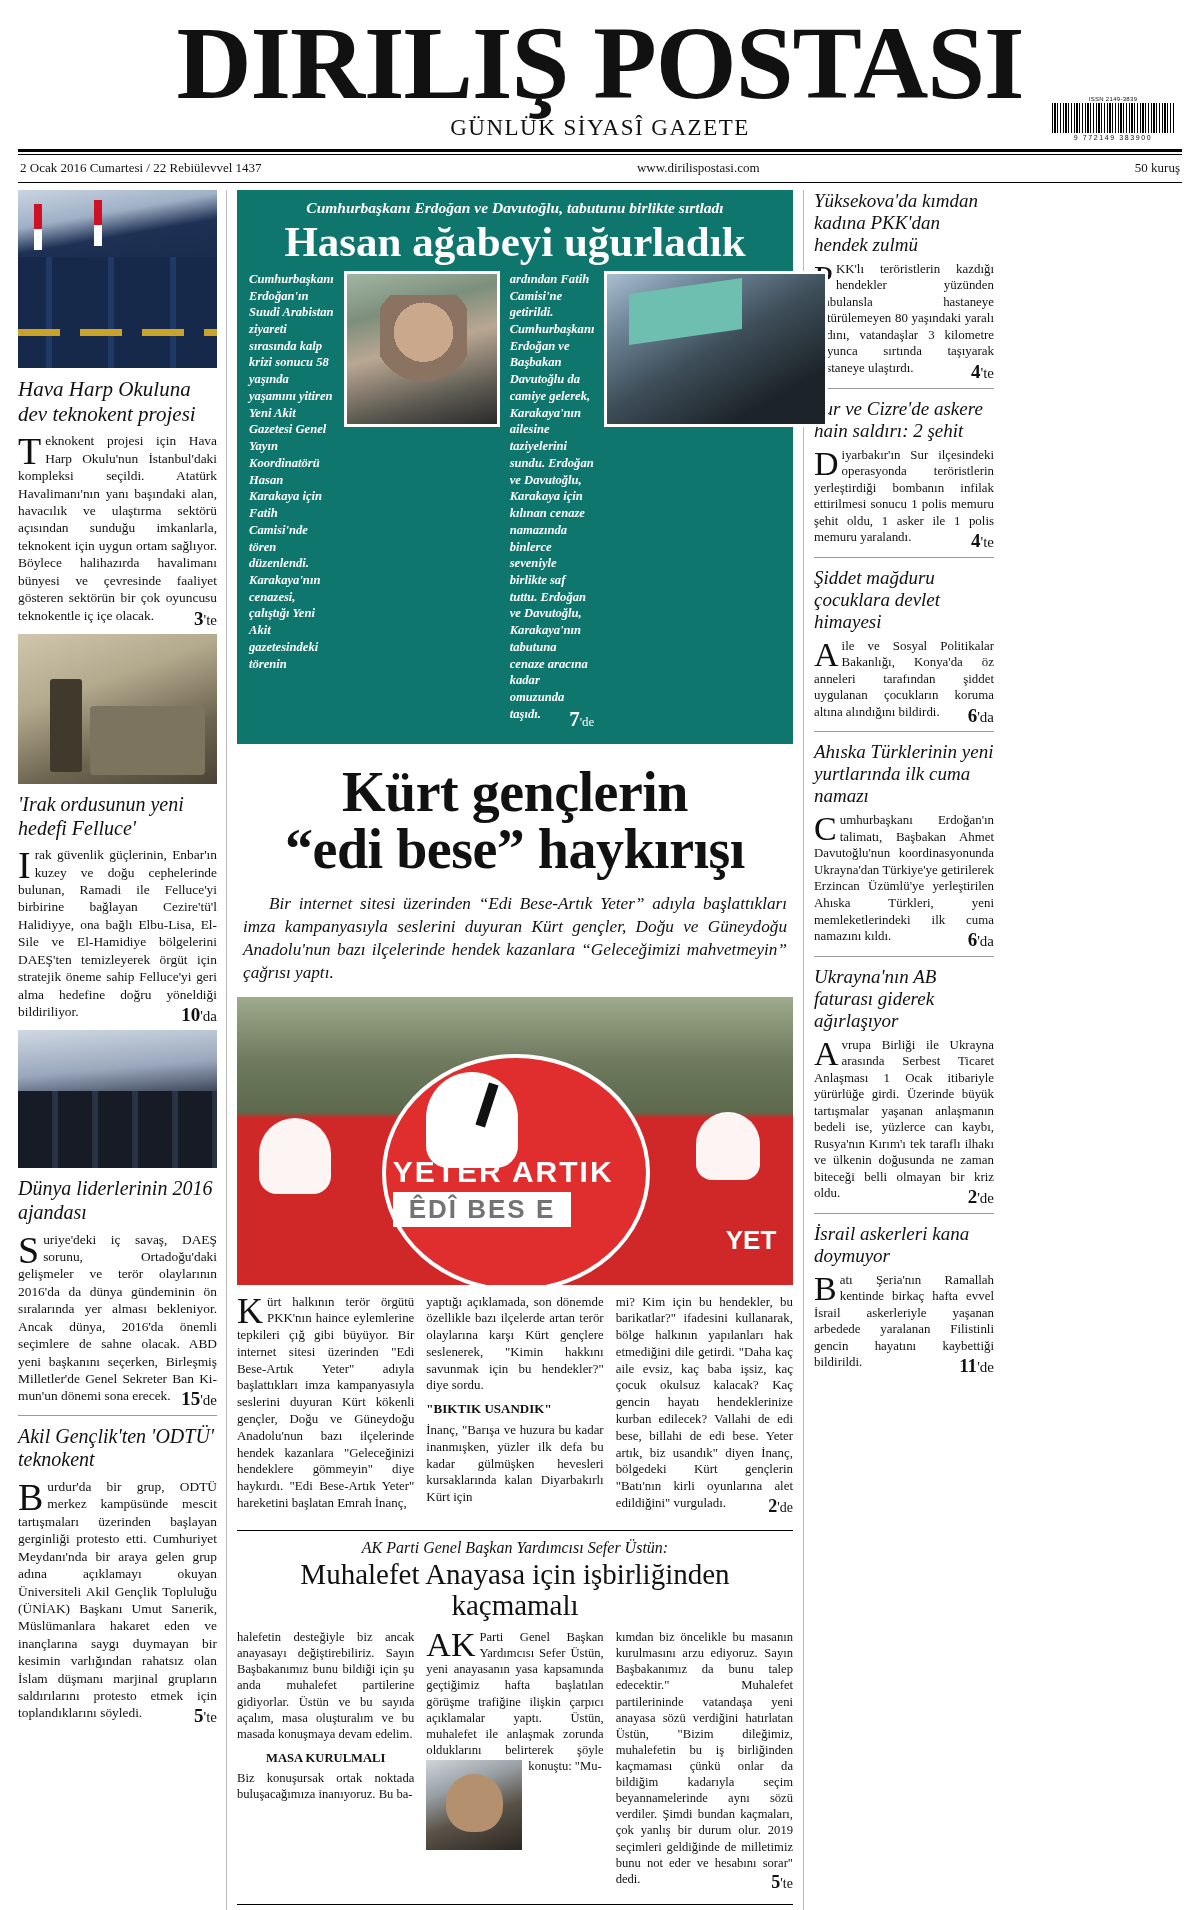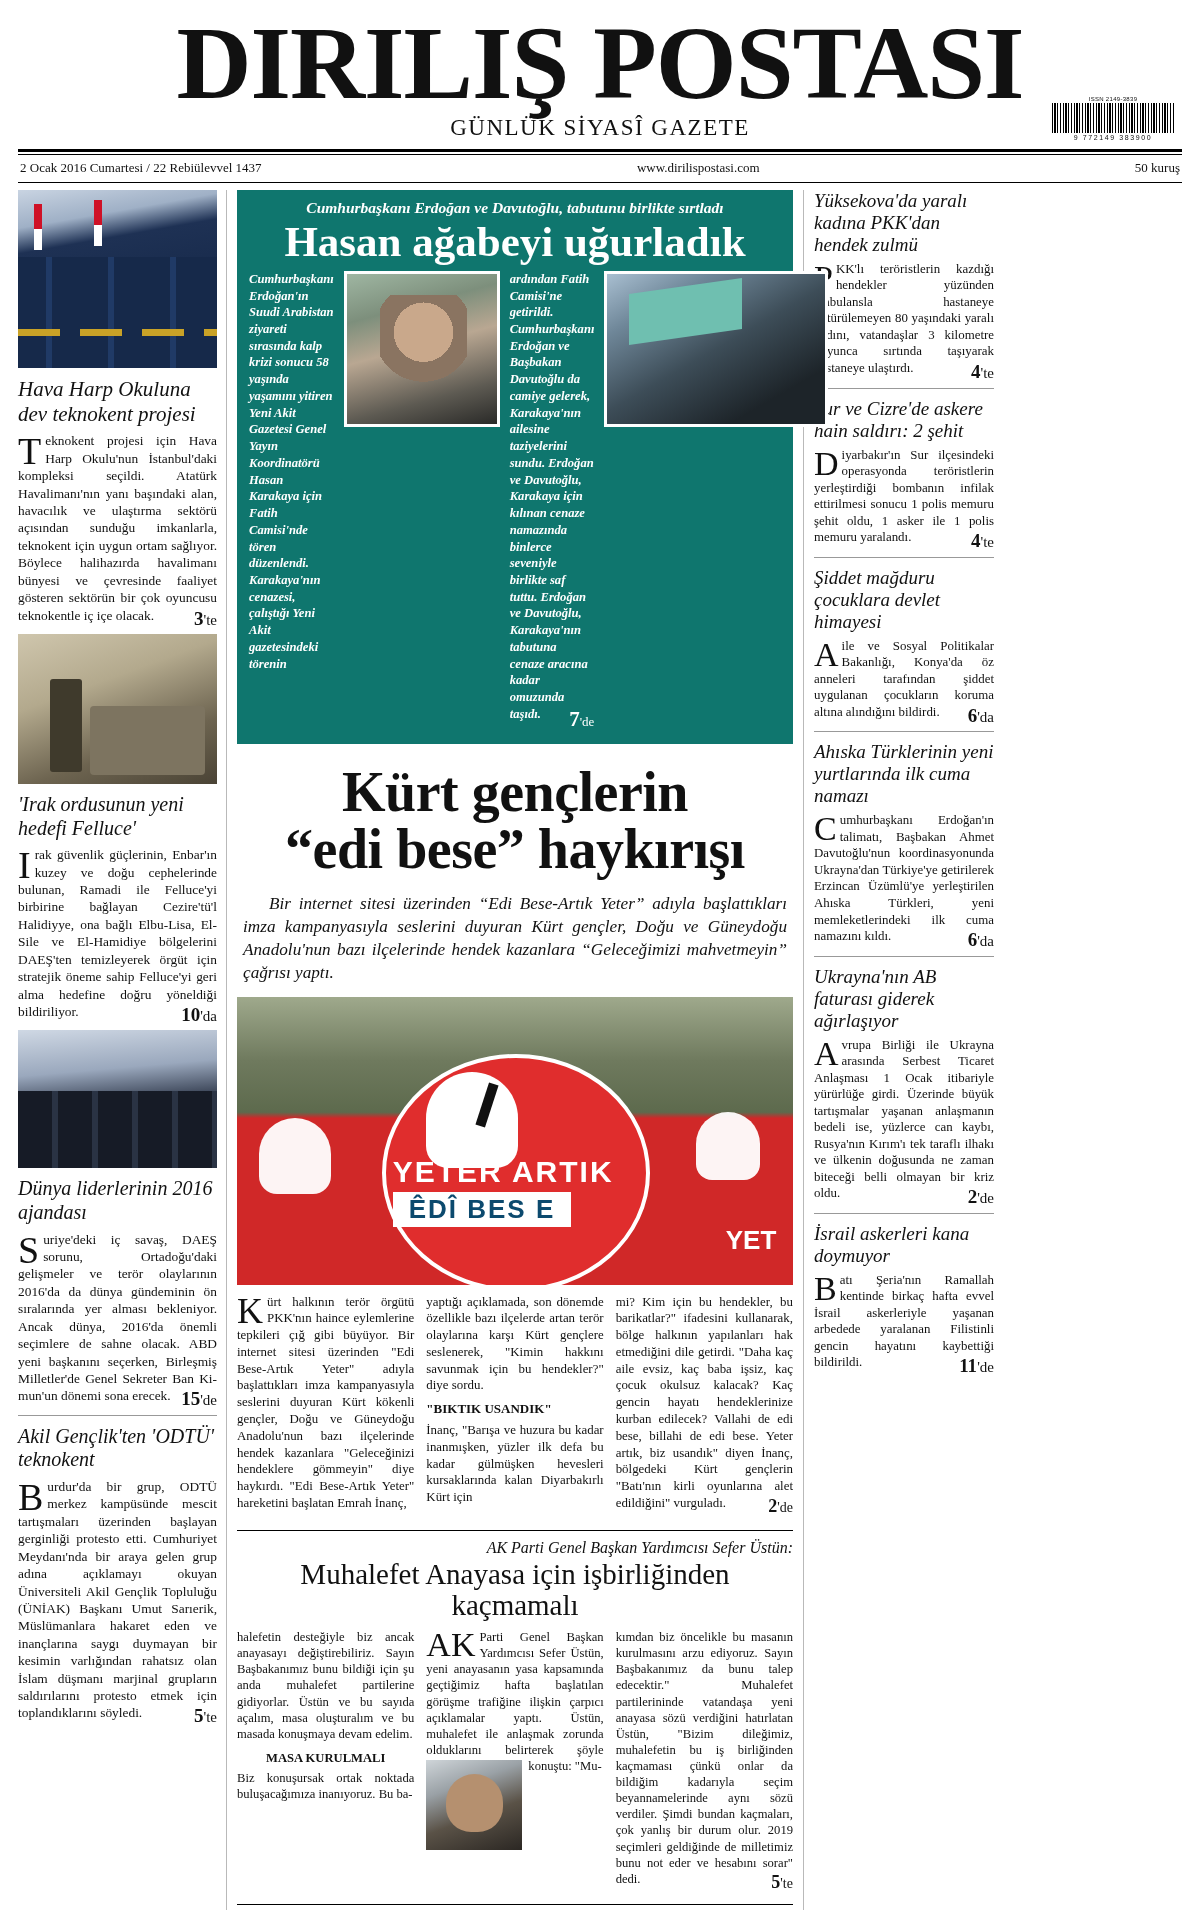--- a/index.html
+++ b/index.html
@@ -130,39 +130,39 @@
     background:linear-gradient(180deg,#9fa98c 0%,#6f7a5e 22%,#5d6a4d 40%,#c92b2b 42%,#d33 100%);}
   .ph-protest .band{position:absolute;left:0;right:0;bottom:0;height:58%;background:#d02828;}
   .ph-protest .disc{position:absolute;left:26%;top:20%;width:260px;height:230px;border-radius:50%;
     background:#e02d2d;border:4px solid #fff;}
   .ph-protest .palm{position:absolute;left:34%;top:26%;width:92px;height:96px;background:#fff;
     border-radius:46px 46px 22px 22px;}
   .ph-protest .ribbon{position:absolute;left:44%;top:30%;width:10px;height:44px;background:#111;
     transform:rotate(18deg);}
   .ph-protest .t1{position:absolute;left:28%;top:55%;color:#fff;font-weight:700;font-size:30px;
     letter-spacing:2px;font-family:"Liberation Sans",sans-serif;}
-  .ph-protest .t2{position:absolute;left:28%;top:68%;background:#fff;color:#0c4a6e;font-weight:700;
+  .ph-protest .t2{position:absolute;left:28%;top:68%;background:#fff;color:#737373;font-weight:700;
     font-size:26px;letter-spacing:2px;padding:2px 16px;font-family:"Liberation Sans",sans-serif;}
   .ph-protest .sm1{position:absolute;left:4%;top:42%;width:72px;height:76px;background:#fff;
     border-radius:36px 36px 18px 18px;opacity:.95;}
   .ph-protest .sm2{position:absolute;right:6%;top:40%;width:64px;height:68px;background:#fff;
     border-radius:32px 32px 16px 16px;opacity:.95;}
   .ph-protest .t3{position:absolute;right:3%;bottom:10%;color:#fff;font-weight:700;font-size:26px;
     font-family:"Liberation Sans",sans-serif;}
 
   .three-col{display:flex;gap:12px;margin-top:9px;}
   .three-col .c{flex:1;font-size:12.9px;line-height:1.30;text-align:justify;}
   .three-col .dropcap{float:left;font-size:36px;line-height:0.80;padding:3px 4px 0 0;}
   .subhead{font-weight:700;font-size:13px;margin:7px 0 4px 0;font-family:"Liberation Serif",serif;}
   .pg-inline{float:right;font-size:14px;}
   .pg-inline b{font-size:18px;}
 
   
   .feat{margin-top:12px;border-top:1px solid #000;padding-top:8px;}
-  .feat .kick{font-style:italic;font-size:16px;text-align:right;margin-bottom:2px;}
+  .feat .kick{font-style:italic;font-size:16px;text-align:center;margin-bottom:2px;}
   .feat .hl{font-size:29px;text-align:center;line-height:1.05;margin:0 0 9px 0;font-weight:400;}
   .feat .cols{display:flex;gap:12px;}
   .feat .c{flex:1;font-size:12.6px;line-height:1.28;text-align:justify;position:relative;}
   .feat .dropcap2{float:left;font-size:34px;line-height:0.82;padding:2px 4px 0 0;}
   .feat .portrait{width:96px;height:90px;float:left;margin:2px 6px 3px 0;
     background:linear-gradient(160deg,#cfd5d9 0%,#9aa1a6 30%,#5a5247 60%,#2b2723 100%);
     position:relative;overflow:hidden;}
   .feat .portrait:after{content:"";position:absolute;left:20%;top:16%;width:60%;height:64%;
     border-radius:50% 50% 44% 44%;background:#b5906f;}
   .center-note{text-align:center;font-weight:700;font-size:12.6px;margin:8px 0 4px;}
@@ -324,21 +324,21 @@
       <div class="feat2">
         
         
       </div>
 
     </div>
 
     <div class="col-right">
 
       <div class="ritem">
-        <h3>Yüksekova'da yaralı kadına PKK'dan hendek zulmü</h3>
+        <h3>Yüksekova'da kımdan kadına PKK'dan hendek zulmü</h3>
         <p>
           <span class="dropcap">P</span><span>KK'lı teröristlerin kazdığı hendekler yüzünden ambulansla hastaneye götürülemeyen 80 yaşındaki yaralı kadını, vatandaşlar 3 kilometre boyunca sırtında taşıyarak hastaneye ulaştırdı.</span>
           <span class="pageref"><b>4</b><span>'te</span></span>
         </p>
       </div>
       <div class="rsep"></div>
 
       <div class="ritem">
         <h3>Sur ve Cizre'de askere hain saldırı: 2 şehit</h3>
         <p>

